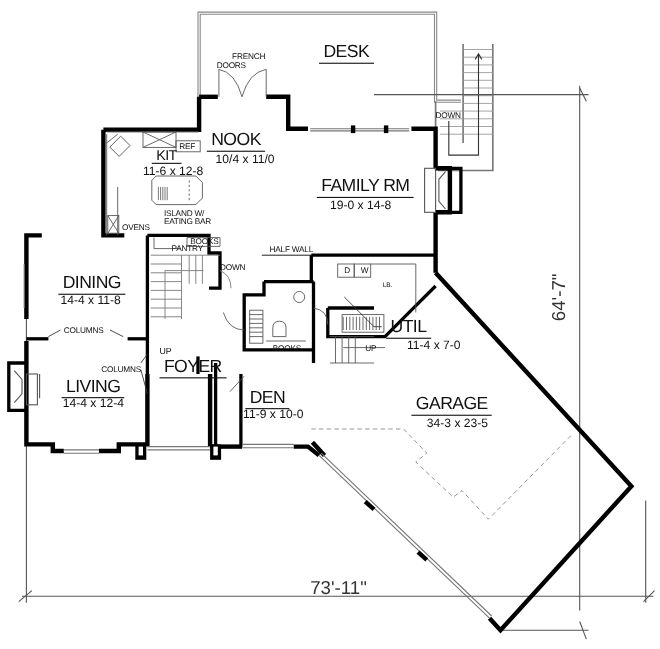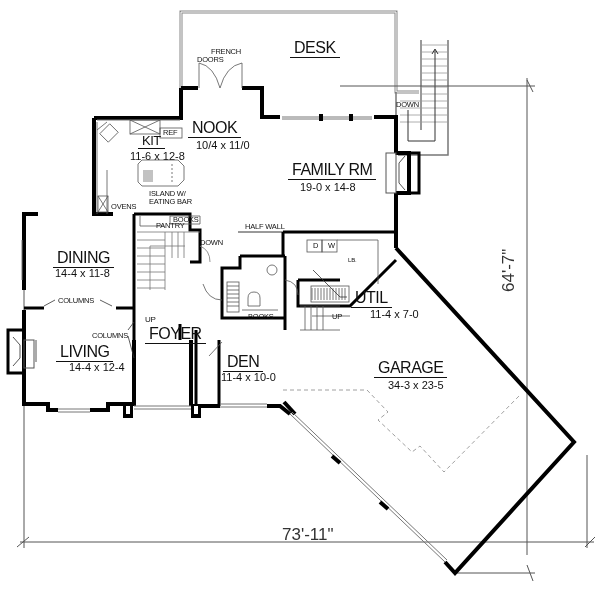--- a/index.html
+++ b/index.html
@@ -225,22 +225,22 @@
 
 <div class="lbl room" style="left:351px;top:290px;">UTIL</div>
 <div class="lbl dim" style="left:370px;top:309px;">11-4 x 7-0</div>
 
 <div class="lbl note" style="left:248px;top:313px;">BOOKS</div>
 <div class="lbl note" style="left:332px;top:313px;">UP</div>
 
 <div class="lbl room" style="left:145px;top:326px;">FOYER</div>
 
 <div class="lbl room" style="left:56px;top:344px;">LIVING</div>
-<div class="lbl dim" style="left:69px;top:362px;">14-4 x 12-4</div>
+<div class="lbl dim" style="left:57px;top:362px;">14-4 x 12-4</div>
 
 <div class="lbl room" style="left:223px;top:354px;">DEN</div>
-<div class="lbl dim" style="left:221px;top:372px;">11-4 x 10-0</div>
+<div class="lbl dim" style="left:221px;top:372px;">11-9 x 10-0</div>
 
 <div class="lbl room" style="left:374px;top:360px;">GARAGE</div>
 <div class="lbl dim" style="left:388px;top:380px;">34-3 x 23-5</div>
 
 <div class="lbl big" style="left:282px;top:526px;">73'-11"</div>
 <div class="lbl big" style="left:500px;top:292px;transform:rotate(-90deg);transform-origin:left top;">64'-7"</div>
 
 </body></html>

